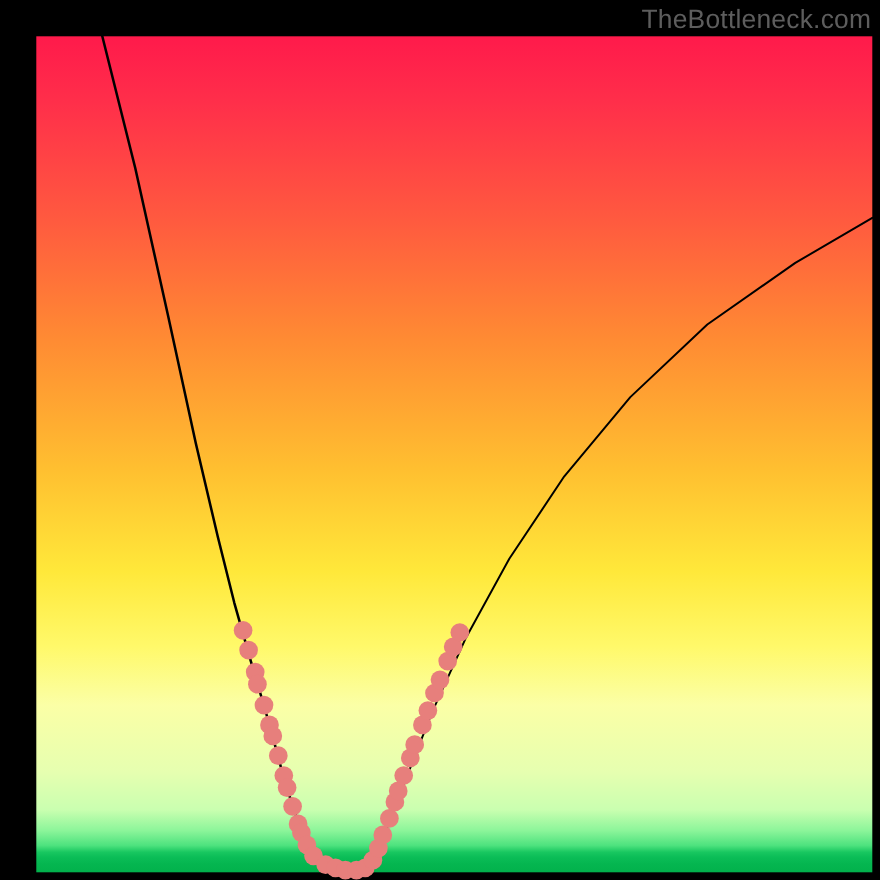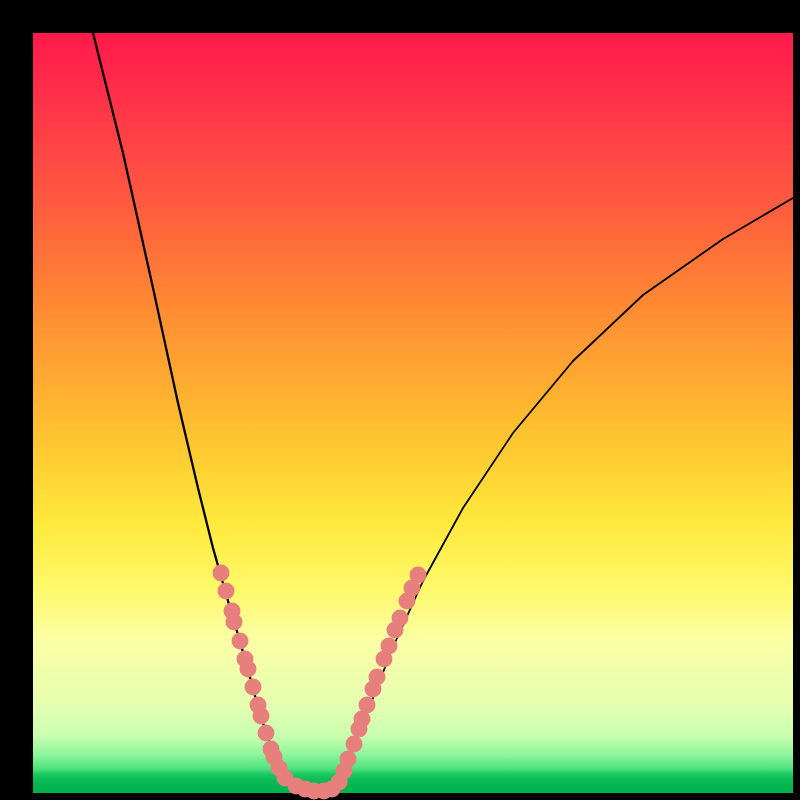--- a/index.html
+++ b/index.html
@@ -76,20 +76,21 @@
   }
   .dot {
     fill: #e77f7c;
     stroke: none;
   }
 </style>
 </head>
 <body>
 
 <div class="frame">
+  <div class="watermark">TheBottleneck.com</div>
 
   <div class="plot">
     <svg class="curves" viewBox="0 0 760 760">
       <path class="curve left" d="M 60 0 L 90 120 L 120 255 L 145 370 L 165 455 L 180 515 L 195 568 L 208 612 L 218 648 L 226 678 L 234 702 L 240 720 L 246 734 L 252 744 L 258 751 L 263 756"></path>
       <path class="curve" d="M 263 756 L 272 759 L 282 759.5 L 292 759 L 300 757"></path>
       <path class="curve right" d="M 300 757 L 310 740 L 322 712 L 338 670 L 360 614 L 390 548 L 430 475 L 480 400 L 540 328 L 610 262 L 690 206 L 760 165"></path>
       <g id="marker-group">
           <circle cx="188" cy="540" r="8.5" class="dot"></circle>
           <circle cx="193" cy="558" r="8.5" class="dot"></circle>
           <circle cx="199" cy="578" r="8.5" class="dot"></circle>

